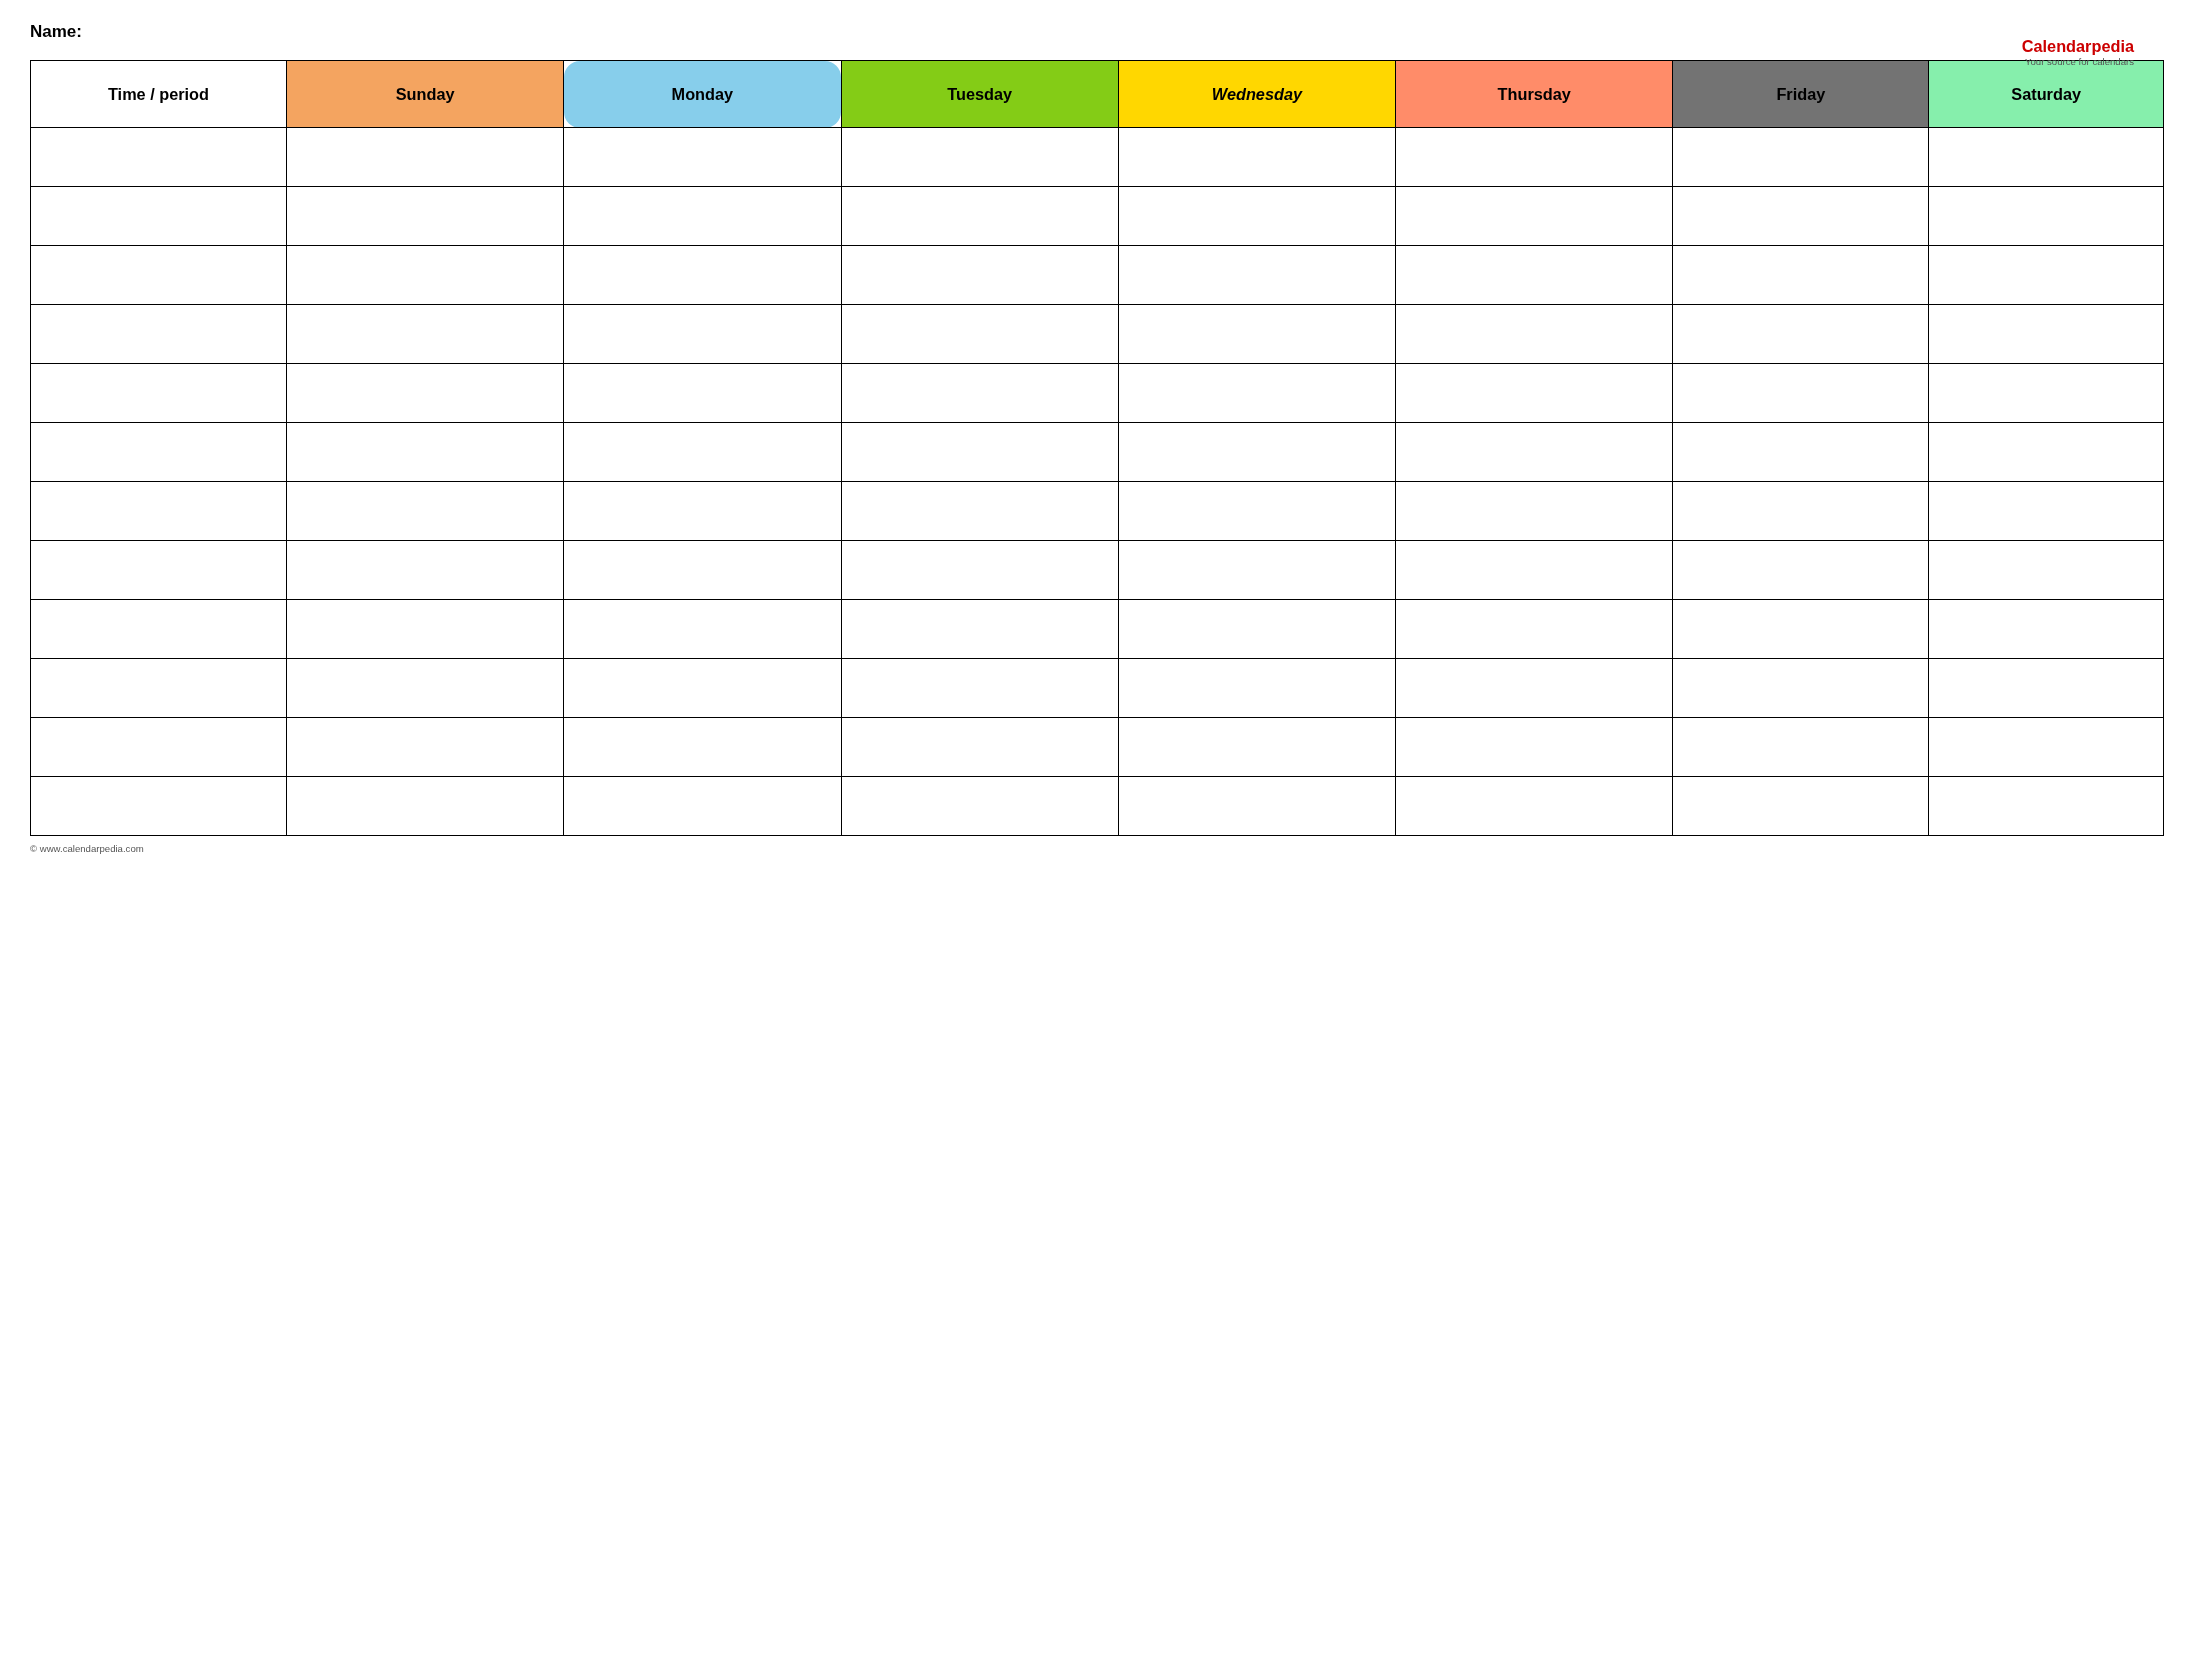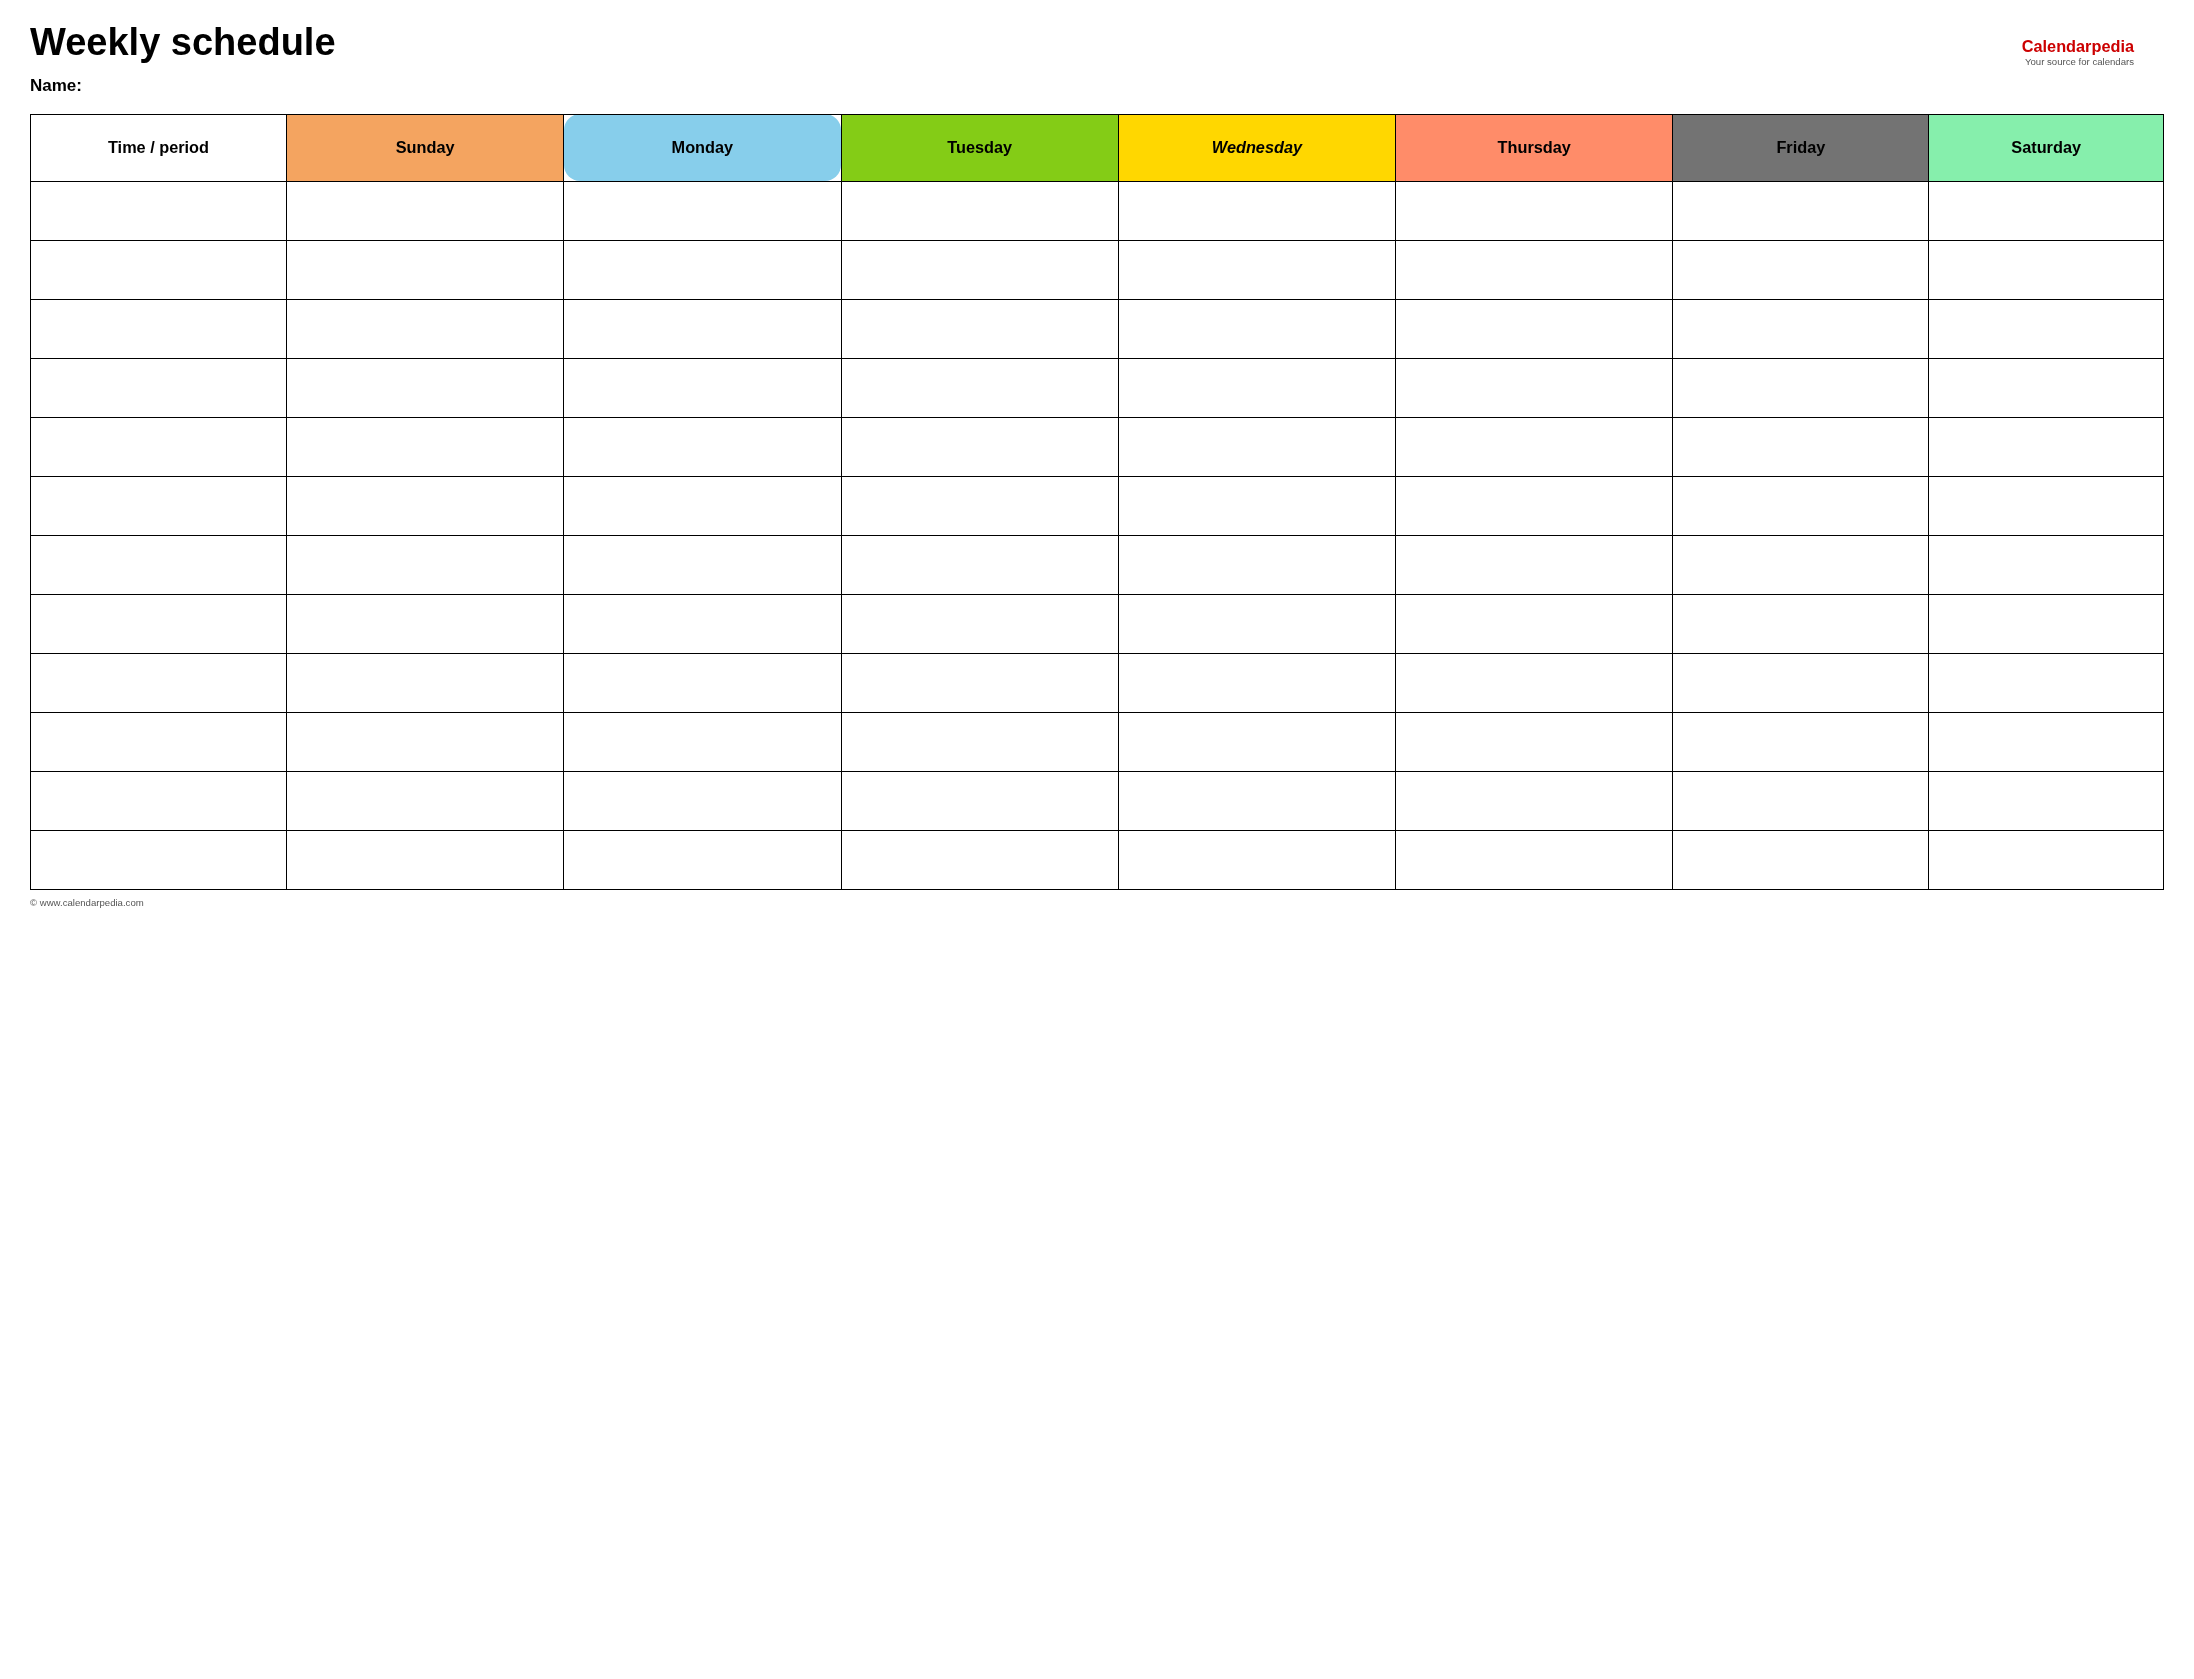--- a/index.html
+++ b/index.html
@@ -140,21 +140,20 @@
 <body>
 
 <div style="position: relative;">
   <div class="branding">
     <div class="branding-main">
       <span>Calendar</span><span style="color:#cc0000;">pedia</span>
     </div>
     <div class="branding-sub">Your source for calendars</div>
   </div>
 
-  <h1 class="page-title">Weekly schedule</h1>
 
   <div class="name-row">Name:</div>
 
   <table class="schedule-table">
     <thead>
       <tr>
         <th class="th-time">
           <span>Time / period</span>
         </th>
         <th class="th-sunday">

